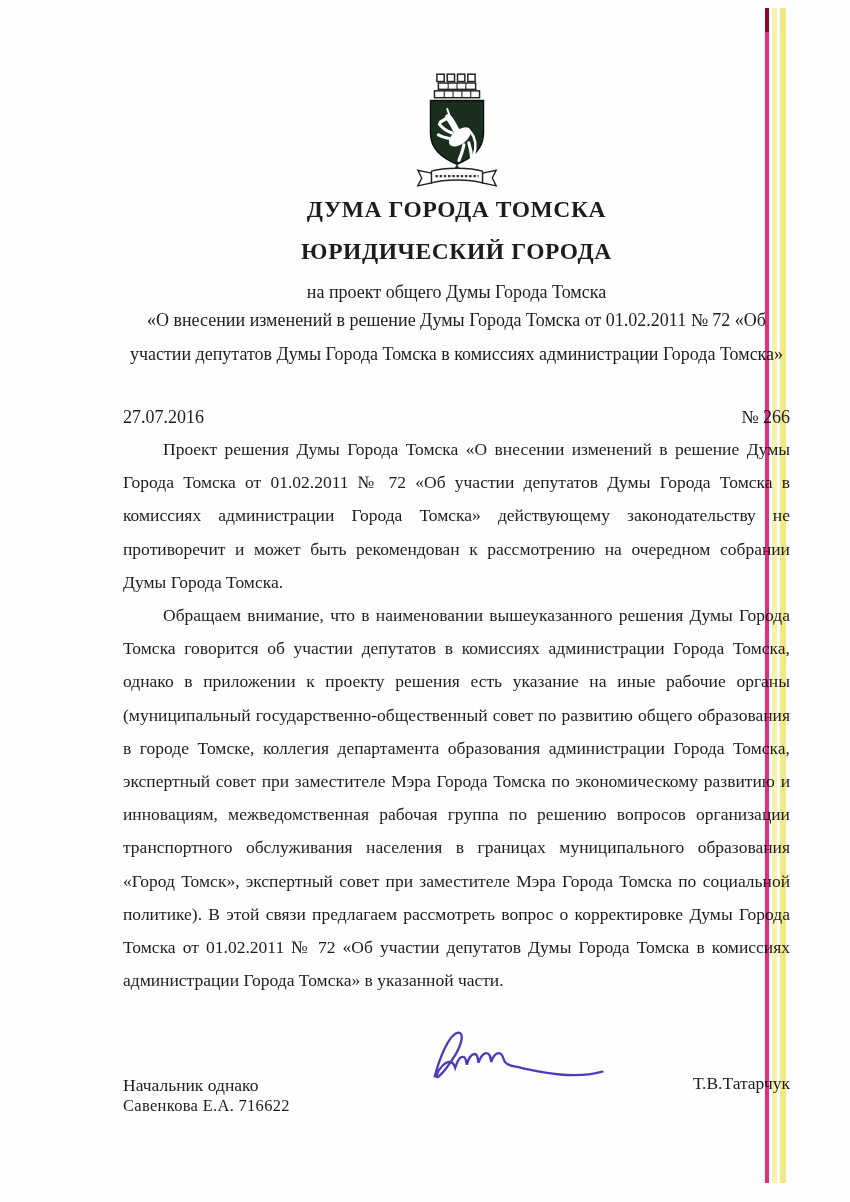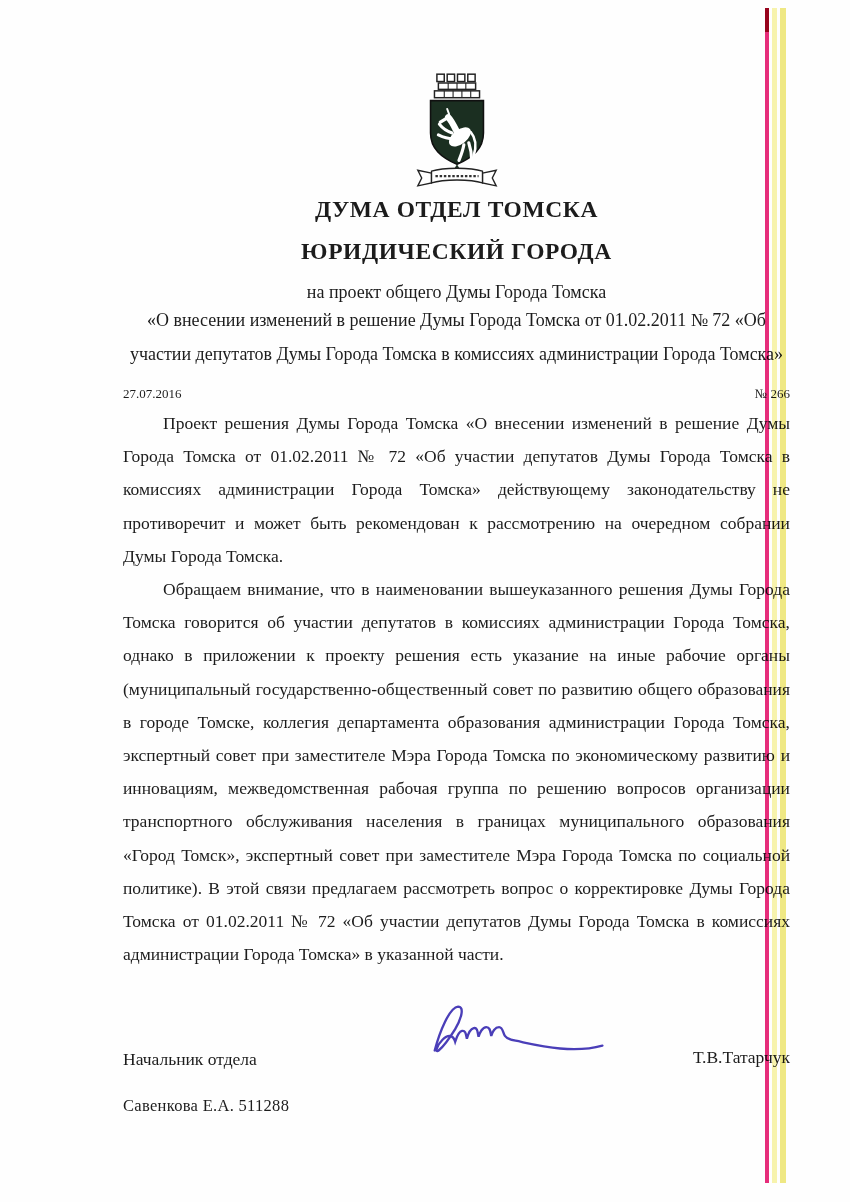--- a/index.html
+++ b/index.html
@@ -25,22 +25,22 @@
     margin-top:29px;text-align:center;
     font-size:18.5px;font-weight:bold;letter-spacing:0.3px;
   }
   .doc-subtitle{
     margin-top:17px;text-align:center;font-size:18px;
   }
   .doc-subject{
     margin-top:1px;text-align:center;font-size:18px;line-height:33.5px;
   }
   .meta-row{
-    margin-top:15px;display:flex;justify-content:space-between;
-    font-size:13px;
+    margin-top:36px;display:flex;justify-content:space-between;
+    font-size:18px;
     text-align:right;
   }
   .body-text{margin-top:5px;}
   .body-text p{
     margin:0;
     font-size:17.5px;line-height:33.2px;
     text-align:justify;text-indent:40px;
   }
   .sign-row{
     position:relative;margin-top:46px;height:60px;
@@ -103,52 +103,52 @@
       </g>
 
       <g fill="#ffffff" stroke="#222222" stroke-width="1.4">
         <path d="M24,103 L10,100 L14,108 L10,116 L24,113 Z"></path>
         <path d="M76,103 L90,100 L86,108 L90,116 L76,113 Z"></path>
         <path d="M24,101 C36,97 64,97 76,101 L76,113 C64,109 36,109 24,113 Z"></path>
       </g>
       <line x1="28" y1="106" x2="72" y2="106" stroke="#333333" stroke-width="2.4" stroke-dasharray="2.5 1.8"></line>
     </svg>
 
-    <div class="org-name">ДУМА ОТДЕЛ ТОМСКА</div>
+    <div class="org-name">ДУМА ГОРОДА ТОМСКА</div>
     <div class="dept-name">ЮРИДИЧЕСКИЙ ГОРОДА</div>
 
     <div class="doc-subtitle">на проект общего Думы Города Томска</div>
     <div class="doc-subject">«О внесении изменений в решение Думы Города Томска от 01.02.2011 № 72 «Об участии депутатов Думы Города Томска в комиссиях администрации Города Томска»</div>
 
     <div class="meta-row">
       <span>27.07.2016</span>
       <span>№ 266</span>
     </div>
 
     <div class="body-text">
       <p>Проект решения Думы Города Томска «О внесении изменений в решение Думы Города Томска от 01.02.2011 № 72 «Об участии депутатов Думы Города Томска в комиссиях администрации Города Томска» действующему законодательству не противоречит и может быть рекомендован к рассмотрению на очередном собрании Думы Города Томска.</p>
       <p>Обращаем внимание, что в наименовании вышеуказанного решения Думы Города Томска говорится об участии депутатов в комиссиях администрации Города Томска, однако в приложении к проекту решения есть указание на иные рабочие органы (муниципальный государственно-общественный совет по развитию общего образования в городе Томске, коллегия департамента образования администрации Города Томска, экспертный совет при заместителе Мэра Города Томска по экономическому развитию и инновациям, межведомственная рабочая группа по решению вопросов организации транспортного обслуживания населения в границах муниципального образования «Город Томск», экспертный совет при заместителе Мэра Города Томска по социальной политике). В этой связи предлагаем рассмотреть вопрос о корректировке Думы Города Томска от 01.02.2011 № 72 «Об участии депутатов Думы Города Томска в комиссиях администрации Города Томска» в указанной части.</p>
     </div>
 
     <div class="sign-row">
-      <span class="sign-position">Начальник отдела</span>
+      <span class="sign-position">Начальник однако</span>
       <svg class="sign-autograph" width="195" height="62" viewBox="0 0 200 62" aria-hidden="true">
         <path d="M12,52 C17,33 27,8 36,7 C43,7 39,20 33,30 C28,38 21,48 16,52
                  C12,55 14,47 20,41 C26,35 31,36 33,43
                  C34,40 36,33 40,32 C44,31 44,36 45,40
                  C46,36 48,30 52,29 C56,28 56,34 57,38
                  C58,34 61,28 65,28 C69,28 69,33 70,37
                  C71,33 74,28 78,28 C82,28 82,34 84,37
                  C86,40 90,41 95,42 C115,46 152,56 184,47" stroke="#4a3eb8" stroke-width="2.4" fill="none" stroke-linecap="round"></path>
       </svg>
       <span class="sign-name">Т.В.Татарчук</span>
     </div>
 
   </div>
 
-  <div class="executor">Савенкова Е.А. 511288</div>
+  <div class="executor">Савенкова Е.А. 716622</div>
 
   <div class="stripe stripe-pink"></div>
   <div class="stripe-pink-cap"></div>
   <div class="stripe stripe-yellow-light"></div>
   <div class="stripe stripe-yellow"></div>
 
 </div>
 
 </body></html>

